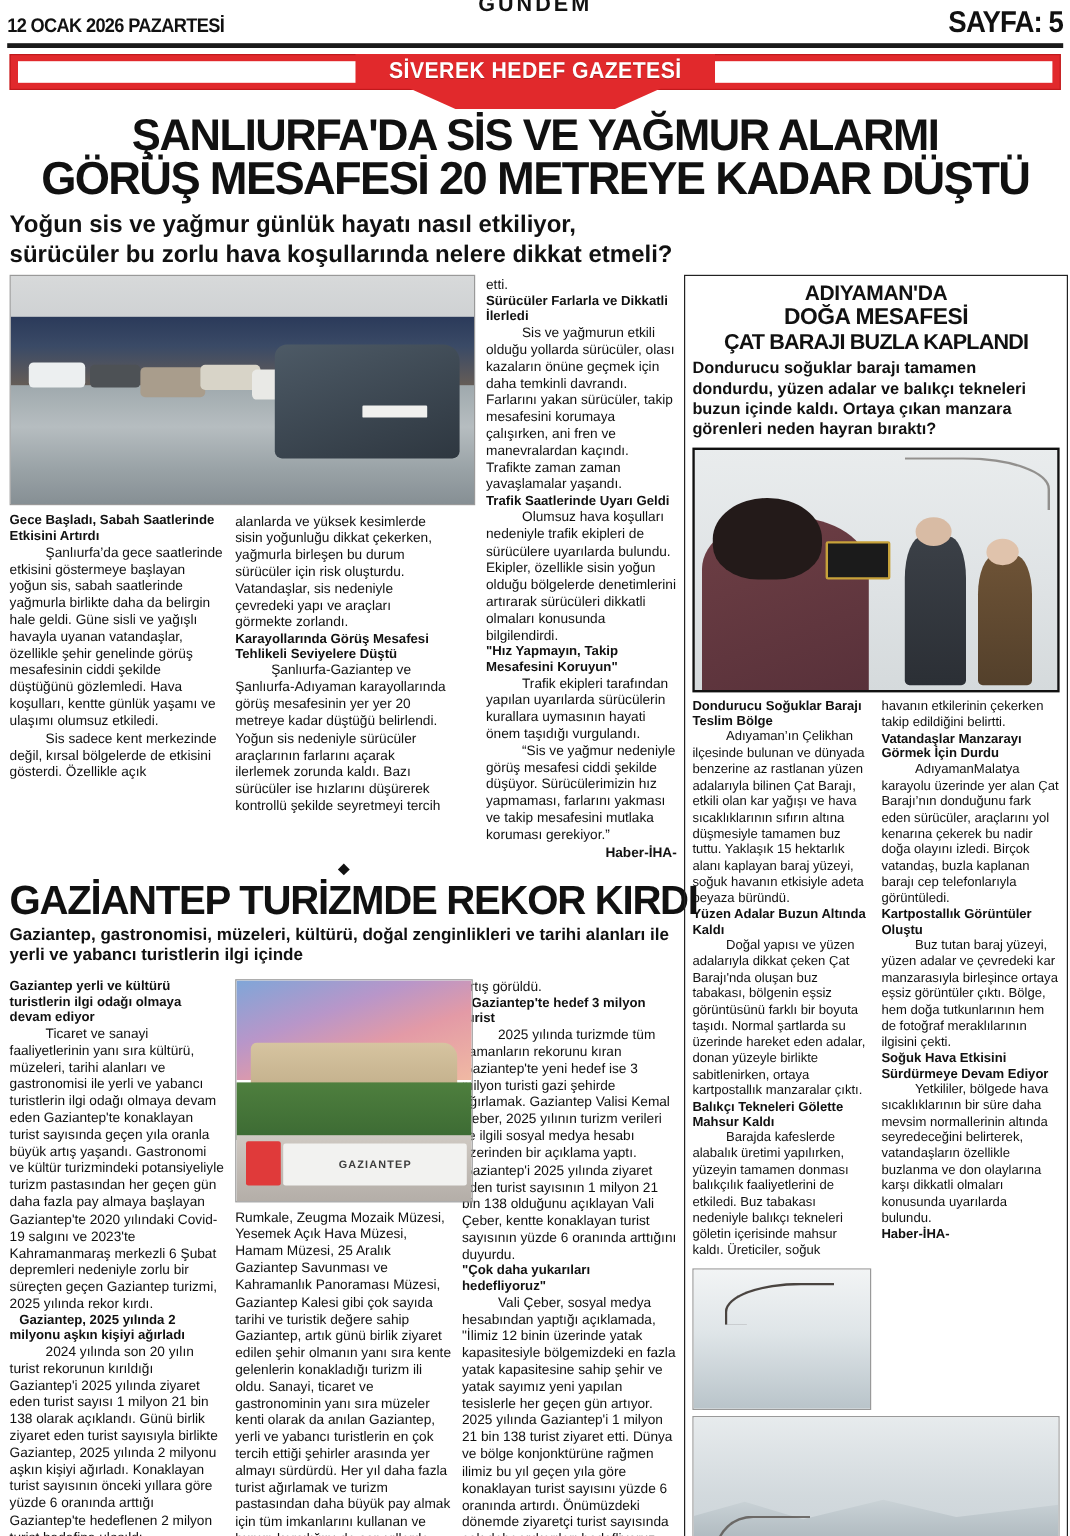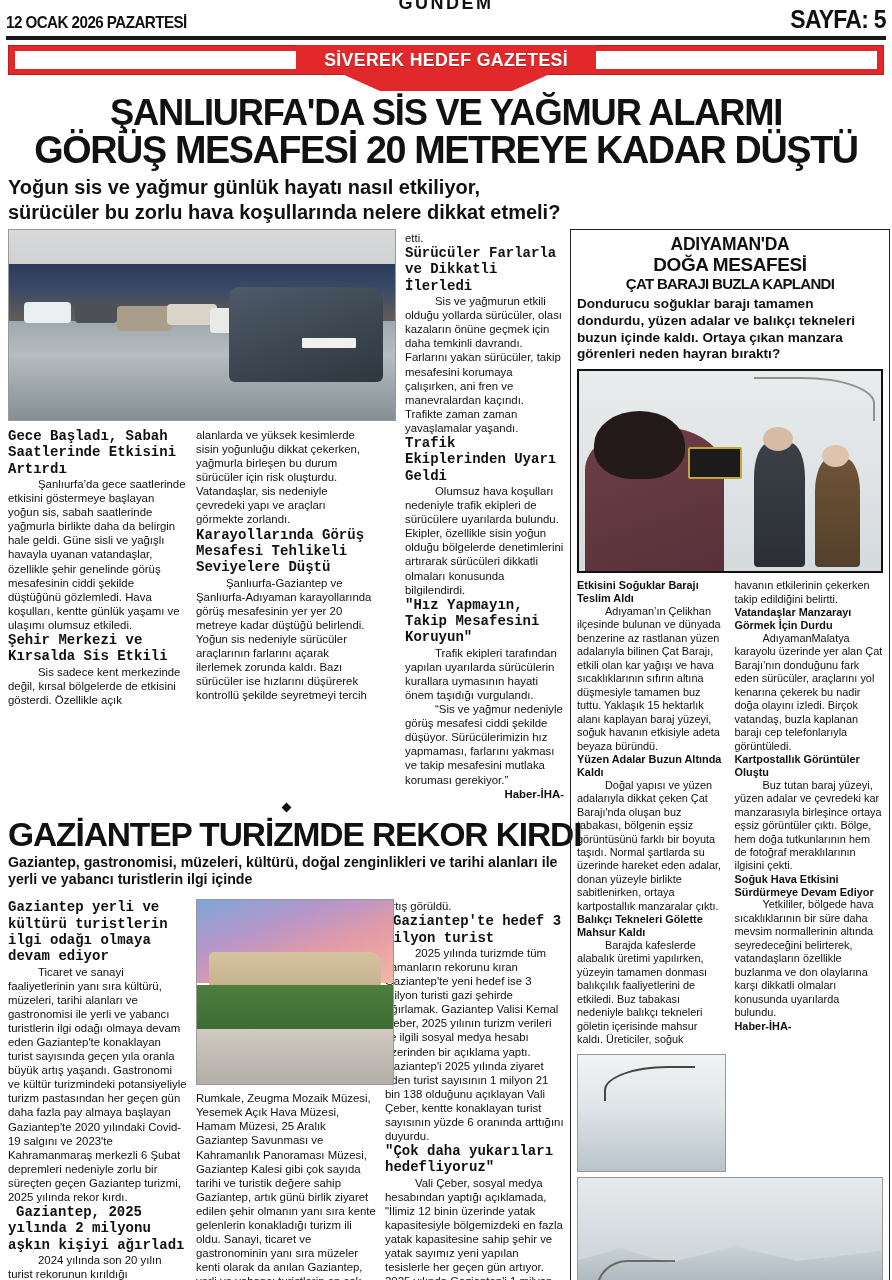--- a/index.html
+++ b/index.html
@@ -182,21 +182,21 @@
   .ice2-ridge { position:absolute; left:0; right:0; top:40%; height:26%;
     background: linear-gradient(180deg,#cdd5d9,#aab5bb); clip-path: polygon(0 40%, 14% 12%, 30% 46%, 52% 8%, 72% 42%, 100% 18%, 100% 100%, 0 100%); }
   .ice2-tree { position:absolute; left:6%; bottom:4%; width:26%; height:46%;
     border-left:2px solid #504a45; border-top:2px solid #504a45; border-radius:40% 0 0 0; opacity:.75; }
 
   
   .cols { display:flex; gap: 9px; }
   .col { font-size: 11.4px; line-height: 1.235; text-align: left; }
   .col p { margin: 0; text-indent: 30px; }
   .col p.noind { text-indent: 0; }
-  .col h4 { margin: 0; font-size: 14px; font-weight: 700; line-height:1.17; text-indent:0;font-family:Liberation Mono, monospace; }
+  .col h4 { margin: 0; font-size: 11px; font-weight: 700; line-height:1.17; text-indent:0; }
   .col h4.ind { text-indent: 8px; }
 
   
   .mcol { width: 179px; }
   .mcol3 { width: 182px; }
 
   
   .gaz-head {
     margin-top: 6px;
     font-size: 34px; font-weight: 800; letter-spacing:-1.1px;
@@ -204,21 +204,21 @@
     transform-origin: left center;
   }
   .gaz-sub { font-size: 14.2px; font-weight:700; line-height:1.25; margin-top:3px; width:552px;}
   .gaz-cols { display:flex; gap:9px; margin-top: 10px; }
   .gcol { width:180px; font-size:11.4px; line-height:1.235; }
 
   
   .rz-head { text-align:center; font-weight:800; line-height:1.06; }
   .rz-h1 { font-size: 17.5px; letter-spacing:-0.3px;text-align:center; }
   .rz-h2 { font-size: 19px; letter-spacing:-0.4px; margin-top:1px;}
-  .rz-h3 { font-size: 15px; letter-spacing:-0.7px; margin-top:1px;}
+  .rz-h3 { font-size: 18px; letter-spacing:-0.7px; margin-top:1px;}
   .rz-sub { font-size: 13.6px; font-weight:700; line-height:1.25; margin-top:4px; }
   .rz-cols { display:flex; gap:9px; margin-top:6px; }
   .rcol { width: 149px; font-size: 10.9px; line-height:1.235; }
   .rcol p { margin:0; text-indent: 28px; }
   .rcol p.noind { text-indent:0; }
   .rcol h4 { margin:0; font-size:10.9px; font-weight:700; line-height:1.17; text-indent:0; }
   .diamond {
     width:7px; height:7px; background:#111; transform:rotate(45deg);
     margin: 3px auto;
   }
@@ -262,37 +262,36 @@
           <div class="f-car" style="left:41%;top:39%;width:13%;height:11%;background:#d8d4c8;"></div>
           <div class="f-car" style="left:52%;top:41%;width:11%;height:13%;background:#e9e9e6;"></div>
           <div class="f-car" style="left:57%;top:30%;width:40%;height:50%;background:linear-gradient(160deg,#4d5a66,#2e3740);border-radius:10px 14px 6px 6px;"></div>
           <div class="f-car" style="left:76%;top:57%;width:14%;height:5%;background:#f0f0ee;border-radius:1px;"></div>
         </div>
         <div style="font-size:11.4px;line-height:1.235;margin-top:7px;width:388px;">
           <div class="cols">
             <div class="col mcol">
               <h4>Gece Başladı, Sabah Saatlerinde Etkisini Artırdı</h4>
               <p>Şanlıurfa’da gece saatlerinde etkisini göstermeye başlayan yoğun sis, sabah saatlerinde yağmurla birlikte daha da belirgin hale geldi. Güne sisli ve yağışlı havayla uyanan vatandaşlar, özellikle şehir genelinde görüş mesafesinin ciddi şekilde düştüğünü gözlemledi. Hava koşulları, kentte günlük yaşamı ve ulaşımı olumsuz etkiledi.</p>
-              <h4>Şehir Merkezi ve Kırsalda Sis Etkili</h4>
               <p>Sis sadece kent merkezinde değil, kırsal bölgelerde de etkisini gösterdi. Özellikle açık</p>
             </div>
             <div class="col mcol">
               <p class="noind">alanlarda ve yüksek kesimlerde sisin yoğunluğu dikkat çekerken, yağmurla birleşen bu durum sürücüler için risk oluşturdu. Vatandaşlar, sis nedeniyle çevredeki yapı ve araçları görmekte zorlandı.</p>
               <h4>Karayollarında Görüş Mesafesi Tehlikeli Seviyelere Düştü</h4>
               <p>Şanlıurfa-Gaziantep ve Şanlıurfa-Adıyaman karayollarında görüş mesafesinin yer yer 20 metreye kadar düştüğü belirlendi. Yoğun sis nedeniyle sürücüler araçlarının farlarını açarak ilerlemek zorunda kaldı. Bazı sürücüler ise hızlarını düşürerek kontrollü şekilde seyretmeyi tercih</p>
             </div>
           </div>
         </div>
       </div>
 
       <div class="col mcol3" style="padding-top:2px;">
         <p class="noind">etti.</p>
         <h4>Sürücüler Farlarla ve Dikkatli İlerledi</h4>
         <p>Sis ve yağmurun etkili olduğu yollarda sürücüler, olası kazaların önüne geçmek için daha temkinli davrandı. Farlarını yakan sürücüler, takip mesafesini korumaya çalışırken, ani fren ve manevralardan kaçındı. Trafikte zaman zaman yavaşlamalar yaşandı.</p>
-        <h4>Trafik Ekiplerinden Uyarı Geldi</h4>
+        <h4>Trafik Saatlerinde Uyarı Geldi</h4>
         <p>Olumsuz hava koşulları nedeniyle trafik ekipleri de sürücülere uyarılarda bulundu. Ekipler, özellikle sisin yoğun olduğu bölgelerde denetimlerini artırarak sürücüleri dikkatli olmaları konusunda bilgilendirdi.</p>
         <h4>"Hız Yapmayın, Takip Mesafesini Koruyun"</h4>
         <p>Trafik ekipleri tarafından yapılan uyarılarda sürücülerin kurallara uymasının hayati önem taşıdığı vurgulandı.</p>
         <p>“Sis ve yağmur nedeniyle görüş mesafesi ciddi şekilde düşüyor. Sürücülerimizin hız yapmaması, farlarını yakması ve takip mesafesini mutlaka koruması gerekiyor.”</p>
         <p class="noind" style="font-weight:700;text-align:right;">Haber-İHA-</p>
       </div>
     </div>
 
     <div class="diamond"></div>
 
@@ -307,20 +306,24 @@
         <p>2024 yılında son 20 yılın turist rekorunun kırıldığı Gaziantep'i 2025 yılında ziyaret eden turist sayısı 1 milyon 21 bin 138 olarak açıklandı. Günü birlik ziyaret eden turist sayısıyla birlikte Gaziantep, 2025 yılında 2 milyonu aşkın kişiyi ağırladı. Konaklayan turist sayısının önceki yıllara göre yüzde 6 oranında arttığı Gaziantep'te hedeflenen 2 milyon turist hedefine ulaşıldı.</p>
 
       </div>
 
       <div class="col gcol">
         <div class="photo photo-gaz" style="margin-bottom:6px;">
           <div class="gz-sky"></div>
           <div class="gz-castle"></div>
           <div class="gz-green"></div>
           <div class="gz-ground"></div>
+          <div class="gz-letters">
+            <div class="gz-hash"></div>
+            <div class="gz-word">GAZIANTEP</div>
+          </div>
         </div>
         <p class="noind">Rumkale, Zeugma Mozaik Müzesi, Yesemek Açık Hava Müzesi, Hamam Müzesi, 25 Aralık Gaziantep Savunması ve Kahramanlık Panoraması Müzesi, Gaziantep Kalesi gibi çok sayıda tarihi ve turistik değere sahip Gaziantep, artık günü birlik ziyaret edilen şehir olmanın yanı sıra kente gelenlerin konakladığı turizm ili oldu. Sanayi, ticaret ve gastronominin yanı sıra müzeler kenti olarak da anılan Gaziantep, yerli ve yabancı turistlerin en çok tercih ettiği şehirler arasında yer almayı sürdürdü. Her yıl daha fazla turist ağırlamak ve turizm pastasından daha büyük pay almak için tüm imkanlarını kullanan ve bunun karşılığını da son yıllarda almaya başlayan Gaziantep'te konaklayan turist sayısında büyük</p>
       </div>
 
       <div class="col gcol">
         <p class="noind">artış görüldü.</p>
         <h4 class="ind">Gaziantep'te hedef 3 milyon turist</h4>
         <p>2025 yılında turizmde tüm zamanların rekorunu kıran Gaziantep'te yeni hedef ise 3 milyon turisti gazi şehirde ağırlamak. Gaziantep Valisi Kemal Çeber, 2025 yılının turizm verileri ile ilgili sosyal medya hesabı üzerinden bir açıklama yaptı. Gaziantep'i 2025 yılında ziyaret eden turist sayısının 1 milyon 21 bin 138 olduğunu açıklayan Vali Çeber, kentte konaklayan turist sayısının yüzde 6 oranında arttığını duyurdu.</p>
         <h4>"Çok daha yukarıları hedefliyoruz"</h4>
         <p>Vali Çeber, sosyal medya hesabından yaptığı açıklamada, "İlimiz 12 binin üzerinde yatak kapasitesiyle bölgemizdeki en fazla yatak kapasitesine sahip şehir ve yatak sayımız yeni yapılan tesislerle her geçen gün artıyor. 2025 yılında Gaziantep'i 1 milyon 21 bin 138 turist ziyaret etti. Dünya ve bölge konjonktürüne rağmen ilimiz bu yıl geçen yıla göre konaklayan turist sayısını yüzde 6 oranında artırdı. Önümüzdeki dönemde ziyaretçi turist sayısında çok daha yukarıları hedefliyoruz. Bu şehir inşallah ileride adından çok daha fazla söz ettirecek" ifadelerini kullandı.</p>
@@ -344,21 +347,21 @@
         <div class="sn-man-h"></div>
       <div class="sn-boy"></div>
         <div class="sn-boy-h"></div>
       <div class="sn-fg"></div>
       <div class="sn-head"></div>
       <div class="sn-phone"></div>
     </div>
 
     <div class="rz-cols">
       <div class="rcol">
-        <h4>Etkisini Soğuklar Barajı Teslim Aldı</h4>
+        <h4>Dondurucu Soğuklar Barajı Teslim Bölge</h4>
         <p>Adıyaman’ın Çelikhan ilçesinde bulunan ve dünyada benzerine az rastlanan yüzen adalarıyla bilinen Çat Barajı, etkili olan kar yağışı ve hava sıcaklıklarının sıfırın altına düşmesiyle tamamen buz tuttu. Yaklaşık 15 hektarlık alanı kaplayan baraj yüzeyi, soğuk havanın etkisiyle adeta beyaza büründü.</p>
         <h4>Yüzen Adalar Buzun Altında Kaldı</h4>
         <p>Doğal yapısı ve yüzen adalarıyla dikkat çeken Çat Barajı'nda oluşan buz tabakası, bölgenin eşsiz görüntüsünü farklı bir boyuta taşıdı. Normal şartlarda su üzerinde hareket eden adalar, donan yüzeyle birlikte sabitlenirken, ortaya kartpostallık manzaralar çıktı.</p>
         <h4>Balıkçı Tekneleri Gölette Mahsur Kaldı</h4>
         <p>Barajda kafeslerde alabalık üretimi yapılırken, yüzeyin tamamen donması balıkçılık faaliyetlerini de etkiledi. Buz tabakası nedeniyle balıkçı tekneleri göletin içerisinde mahsur kaldı. Üreticiler, soğuk</p>
 
         <div class="photo photo-ice1" style="margin-top:7px;">
           <div class="ice1-bg"></div>
           <div class="ice1-br"></div>
         </div>

